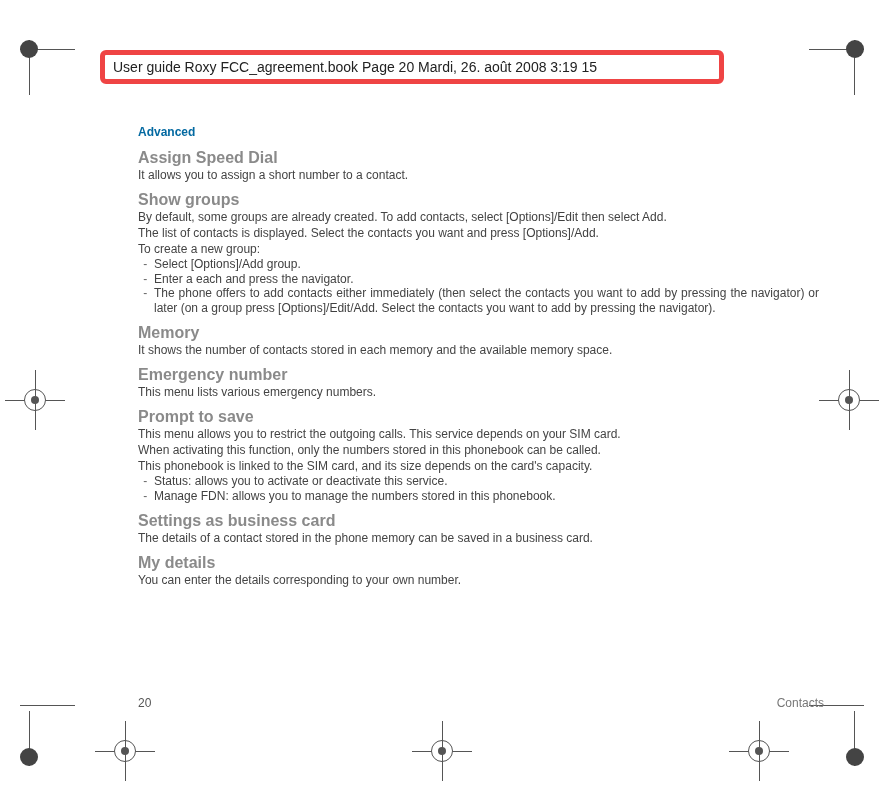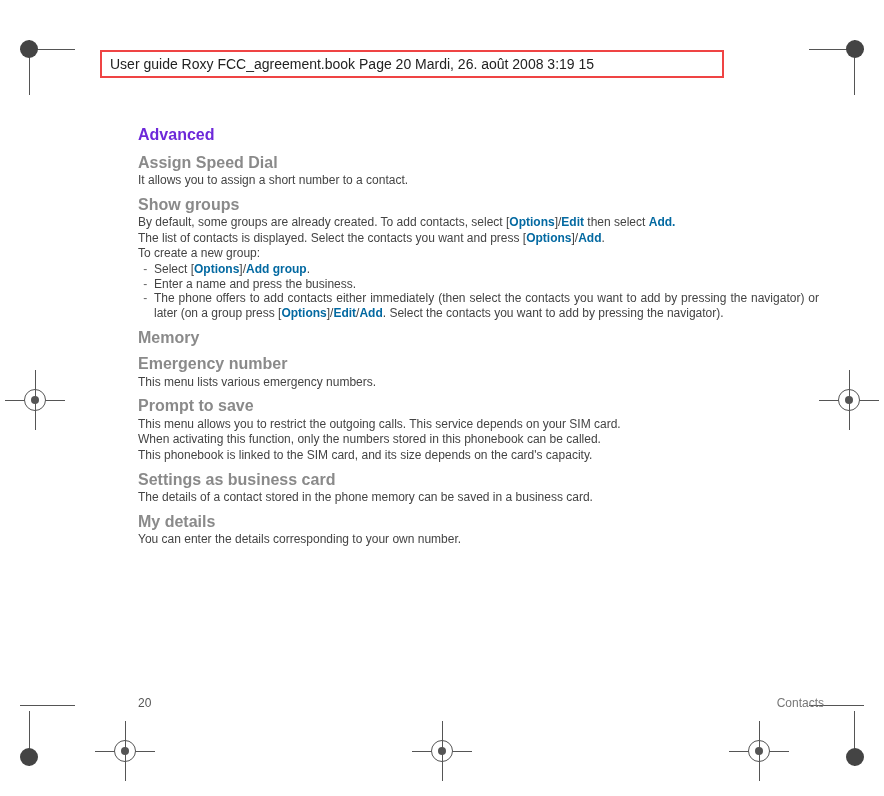--- a/index.html
+++ b/index.html
@@ -16,30 +16,30 @@
   .reg-small .circ{width:18px;height:18px;}
   .reg-small .h{top:9px;width:55px;}
   .reg-small .v{left:9px;height:55px;}
   .crosshair{position:absolute;width:60px;height:60px;}
   .crosshair::before,.crosshair::after{content:"";position:absolute;background:#555;}
   .crosshair::before{left:0;right:0;top:50%;height:1px;}
   .crosshair::after{top:0;bottom:0;left:50%;width:1px;}
   .crosshair .cc{position:absolute;width:20px;height:20px;border:1px solid #555;border-radius:50%;left:50%;top:50%;transform:translate(-50%,-50%);background:#fff;}
   .crosshair .cc::after{content:"";position:absolute;width:8px;height:8px;border-radius:50%;background:#555;left:50%;top:50%;transform:translate(-50%,-50%);}
   
-  .hdr-box{position:absolute;top:50px;left:100px;right:160px;border:2px solid #ef4444;border-radius:0;padding:4px 8px;font-size:14px;color:#222;}
+  .hdr-box{position:absolute;top:50px;left:100px;right:160px;border:5px solid #ef4444;border-radius:6px;padding:4px 8px;font-size:14px;color:#222;}
   
   .content{position:absolute;top:125px;left:138px;right:65px;font-size:12px;line-height:1.22;color:#444;}
-  .h-advanced{font-size:16px;font-weight:bold;color:#6d28d9;margin:0 0 8px 0;}
+  .h-advanced{font-size:12px;font-weight:bold;color:#0369a1;margin:0 0 8px 0;}
   .sub{font-weight:bold;color:#8a8a8a;margin-top:7px;margin-bottom:1px;font-size:16px;}
   p{margin:1px 0;text-align:justify;}
   ul{margin:1px 0 3px 0;padding-left:16px;}
   li{margin:0;}
   li::marker{content:"-  ";color:#666;}
-  b{color:#0369a1;font-weight:bold;}
+  b{color:#404040;font-weight:normal;}
   
   .footer{position:absolute;bottom:86px;left:138px;right:60px;font-size:12px;color:#555;}
   .footer .pg{float:left;}
   .footer .sect{float:right;color:#777;text-align:center;}
 </style>
 </head>
 <body>
 
 <div class="page">
 
@@ -93,34 +93,39 @@
     <div class="sub">Show groups</div>
     <p>
       <span>By default, some groups are already created. To add contacts, select [</span><b>Options</b><span>]/</span><b>Edit</b><span> then select </span><b>Add.</b>
     </p>
     <p>
       <span>The list of contacts is displayed. Select the contacts you want and press [</span><b>Options</b><span>]/</span><b>Add</b><span>.</span>
     </p>
     <p>To create a new group:</p>
     <ul>
       <li><span>Select [</span><b>Options</b><span>]/</span><b>Add group</b><span>.</span></li>
-      <li>Enter a name and press the business.</li>
+      <li>Enter a each and press the navigator.</li>
       <li style="text-align:justify;"><span>The phone offers to add contacts either immediately (then select the contacts you want to add by pressing the navigator) or later (on a group press [</span><b>Options</b><span>]/</span><b>Edit</b><span>/</span><b>Add</b><span>. Select the contacts you want to add by pressing the navigator).</span></li>
     </ul>
 
     <div class="sub">Memory</div>
+    <p>It shows the number of contacts stored in each memory and the available memory space.</p>
 
     <div class="sub">Emergency number</div>
     <p>This menu lists various emergency numbers.</p>
 
     <div class="sub">Prompt to save</div>
 
     <p>This menu allows you to restrict the outgoing calls. This service depends on your SIM card.</p>
     <p>When activating this function, only the numbers stored in this phonebook can be called.</p>
     <p>This phonebook is linked to the SIM card, and its size depends on the card's capacity.</p>
+    <ul>
+      <li><b>Status</b><span>: allows you to activate or deactivate this service.</span></li>
+      <li><b>Manage FDN</b><span>: allows you to manage the numbers stored in this phonebook.</span></li>
+    </ul>
 
     <div class="sub">Settings as business card</div>
     <p>The details of a contact stored in the phone memory can be saved in a business card.</p>
 
     <div class="sub">My details</div>
     <p>You can enter the details corresponding to your own number.</p>
   </div>
 
   <div class="footer">
     <span class="pg">20</span>

